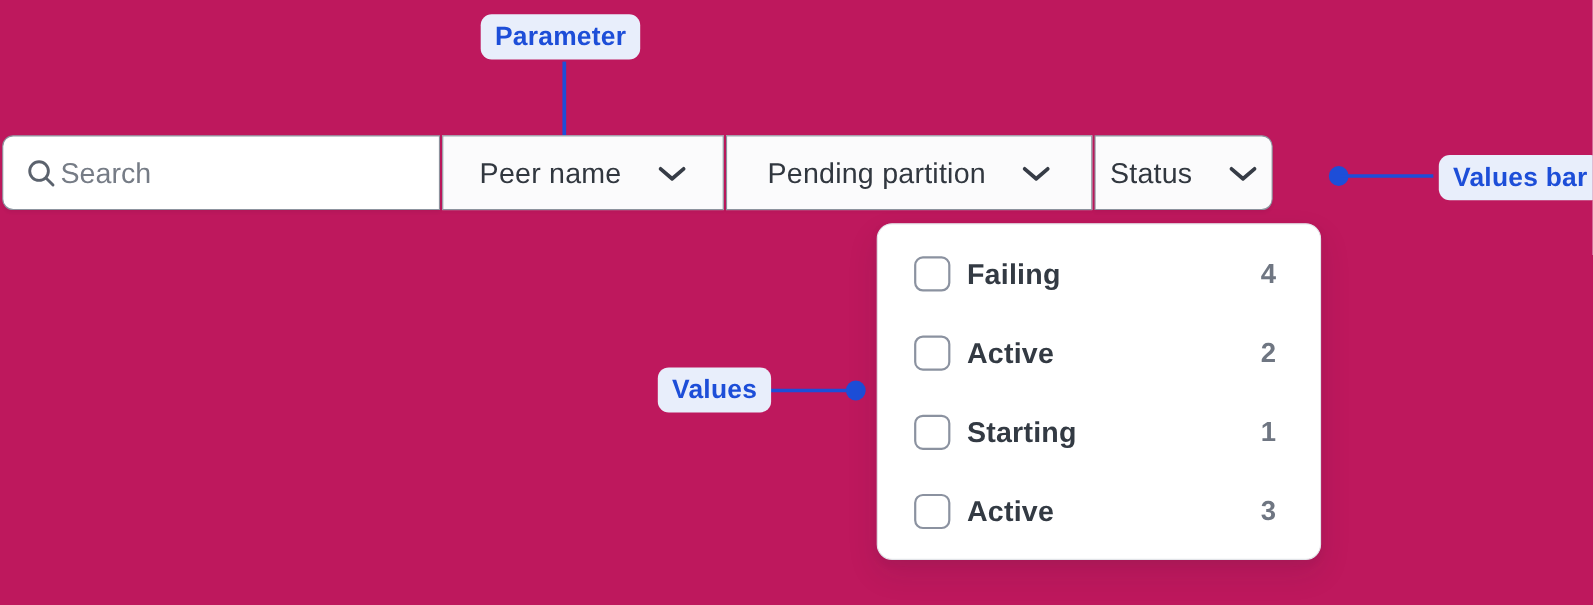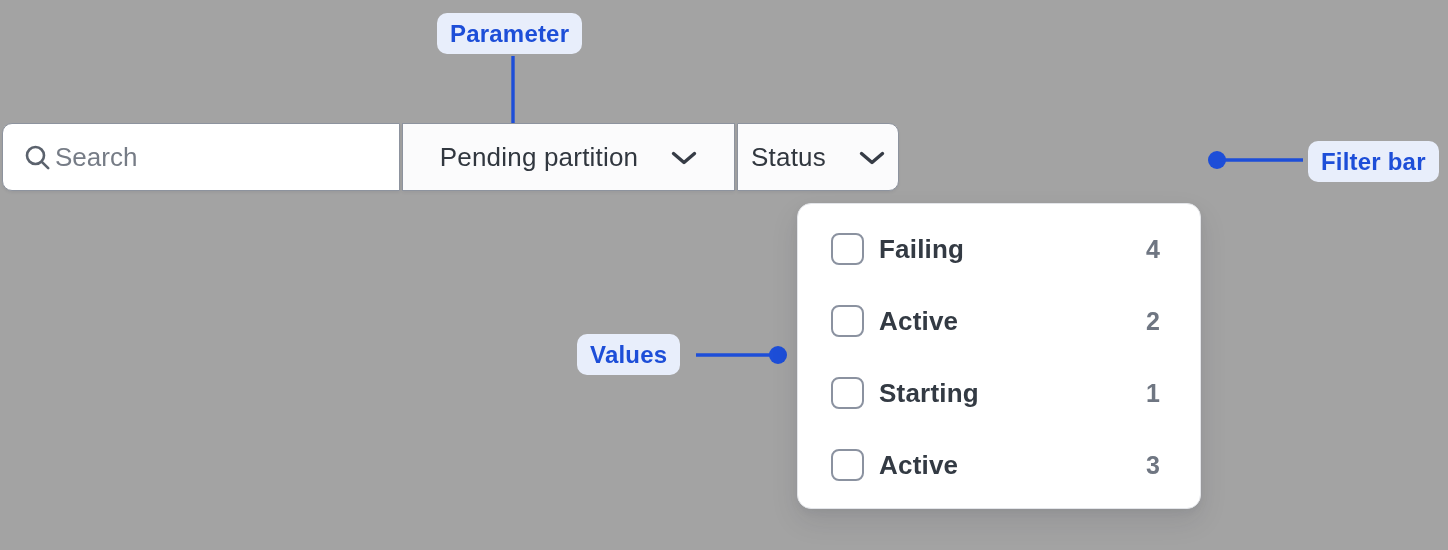--- a/index.html
+++ b/index.html
@@ -5,41 +5,41 @@
   * { margin: 0; padding: 0; box-sizing: border-box; }
   html, body { background: #ffffff; }
   body {
     font-family: "Liberation Sans", "DejaVu Sans", sans-serif;
     color: #333a43;
   }
   .canvas {
     position: relative;
     width: 1448px;
     height: 550px;
-    background: #a3a3a3;
+    background: #be185d;
     overflow: hidden;
   }
 
   
   .annotation-badge {
     position: absolute;
     display: inline-flex;
     align-items: center;
     height: 41px;
     padding: 0 13px;
     border-radius: 10px;
     background: #e8eefb;
     color: #1d4ed8;
     font-size: 24px;
     font-weight: 600;
     letter-spacing: 0.2px;
     white-space: nowrap;
   }
   .badge-parameter { left: 437px; top: 13px; }
-  .badge-values    { left: 577px; top: 334px; }
+  .badge-values    { left: 598px; top: 334px; }
   .badge-filterbar { left: 1308px; top: 141px; }
 
   
   .overlay {
     position: absolute;
     left: 0; top: 0;
     width: 1448px; height: 550px;
     pointer-events: none;
   }
   .overlay line   { stroke: #1d4ed8; stroke-width: 3.4px; }
@@ -150,33 +150,39 @@
     <circle cx="778" cy="355" r="9"></circle>
   </svg>
 
   <div class="annotation-badge badge-parameter">
     <span>Parameter</span>
   </div>
   <div class="annotation-badge badge-values">
     <span>Values</span>
   </div>
   <div class="annotation-badge badge-filterbar">
-    <span>Filter bar</span>
+    <span>Values bar</span>
   </div>
 
   <div class="filter-bar">
 
     <div class="fb-section fb-search">
       <svg width="27" height="27" viewBox="0 0 27 27">
         <circle cx="11.5" cy="11.5" r="8.5" fill="none" stroke="#5b626d" stroke-width="2.6"></circle>
         <line x1="17.8" y1="17.8" x2="24.2" y2="24.2" stroke="#5b626d" stroke-width="2.6" stroke-linecap="round"></line>
       </svg>
       <input type="text" placeholder="Search" style="">
     </div>
 
+    <button class="fb-section fb-dropdown fb-peer">
+      <span>Peer name</span>
+      <svg class="chev" width="26" height="15" viewBox="0 0 26 15">
+        <path d="M2.5 2.5 L13 11.5 L23.5 2.5" fill="none" stroke="currentColor" stroke-width="3.4" stroke-linecap="round" stroke-linejoin="round"></path>
+      </svg>
+    </button>
 
     <button class="fb-section fb-dropdown fb-cluster">
       <span>Pending partition</span>
       <svg class="chev" width="26" height="15" viewBox="0 0 26 15">
         <path d="M2.5 2.5 L13 11.5 L23.5 2.5" fill="none" stroke="currentColor" stroke-width="3.4" stroke-linecap="round" stroke-linejoin="round"></path>
       </svg>
     </button>
 
     <button class="fb-section fb-dropdown fb-status">
       <span>Status</span>

